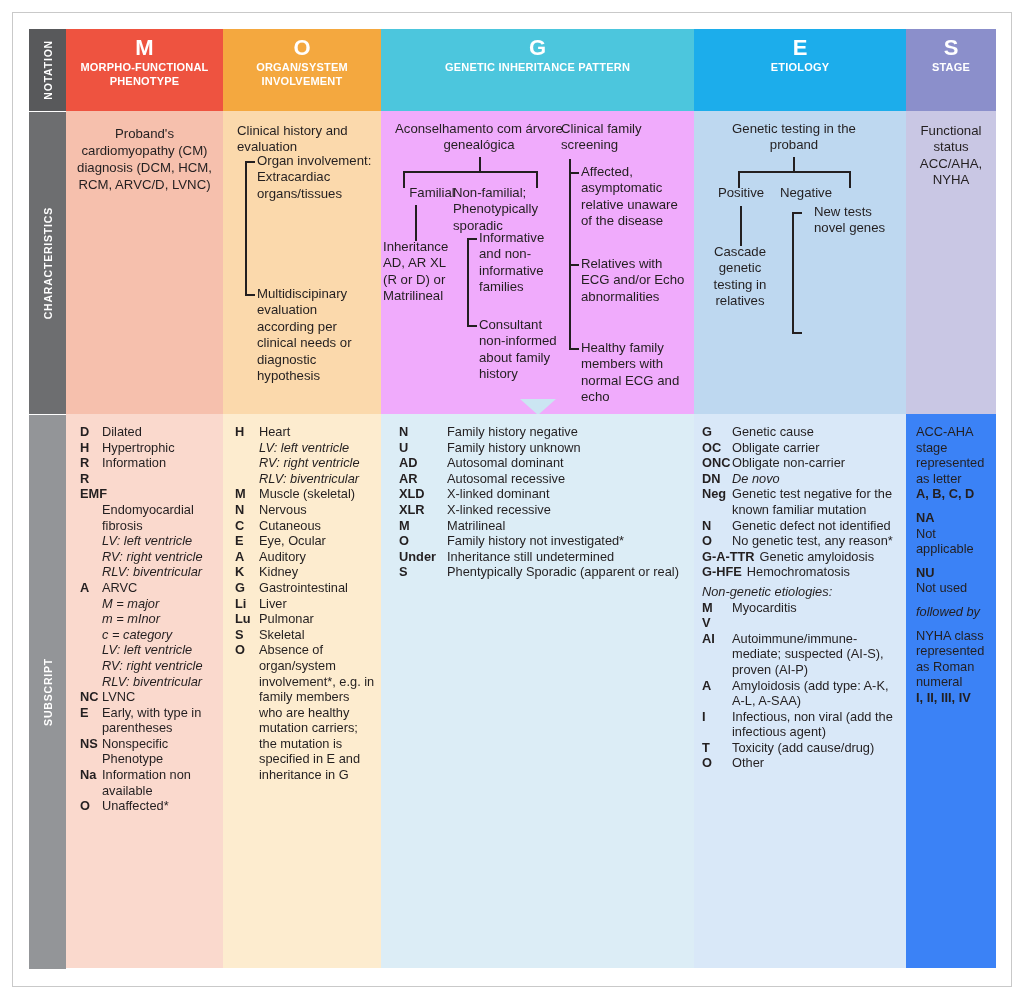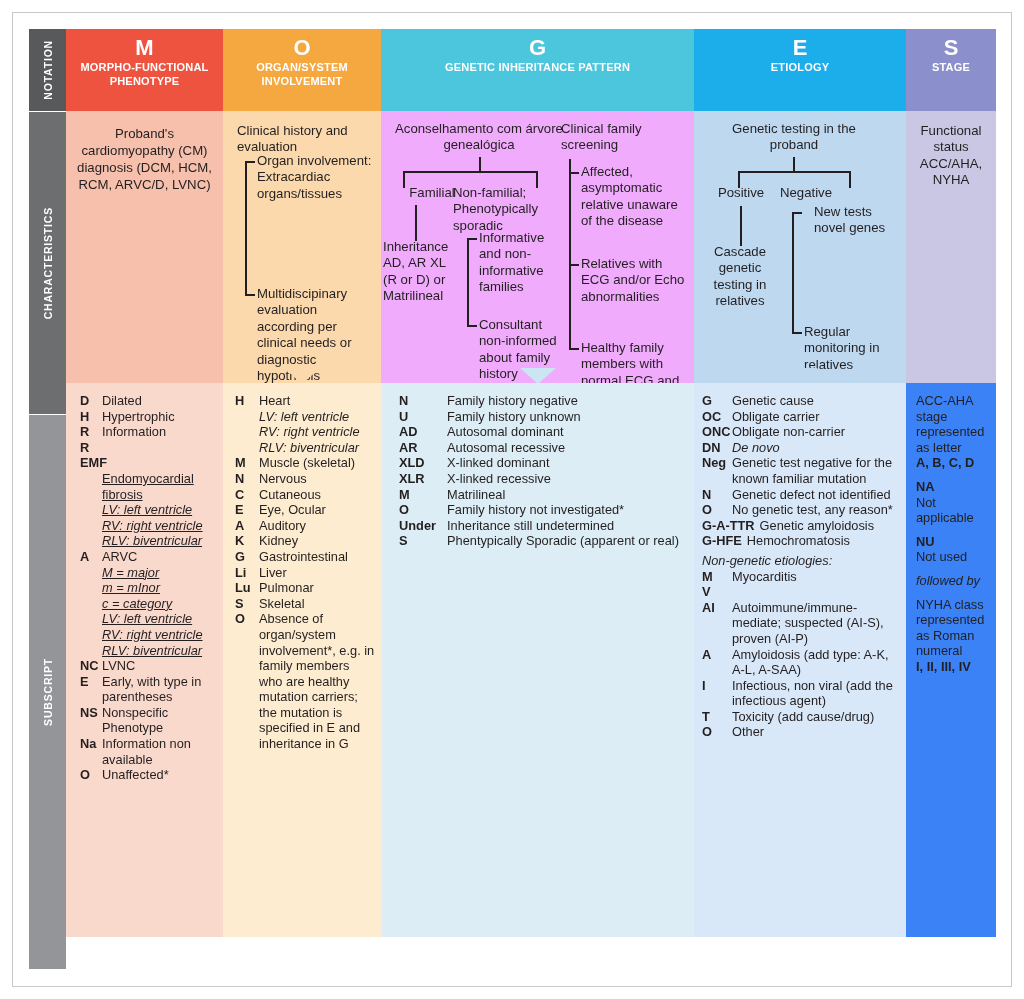--- a/index.html
+++ b/index.html
@@ -24,21 +24,21 @@
   .lbl.char{height:303px;background:#6d6e70;margin-top:1px;height:302px;}
   .lbl.sub{height:554px;background:#939598;margin-top:1px;}
   .lbl span{writing-mode:vertical-rl;transform:rotate(180deg);font-size:10.5px;font-weight:bold;letter-spacing:.8px;white-space:nowrap;}
 
   
   .nothead{height:82px;display:flex;flex-direction:column;align-items:center;justify-content:flex-start;padding-top:6px;box-sizing:border-box;color:#fff;text-align:center;}
   .nothead .big{font-size:22px;font-weight:bold;line-height:26px;}
   .nothead .sub{font-size:11px;font-weight:bold;line-height:13.5px;letter-spacing:.2px;padding:0 4px;}
 
   
-  .charcell{position:relative;height:272px;font-size:13.2px;line-height:16.4px;color:#231f20;box-sizing:border-box;overflow:hidden;}
+  .charcell{position:relative;height:303px;font-size:13.2px;line-height:16.4px;color:#231f20;box-sizing:border-box;overflow:hidden;}
   .subcell{position:relative;height:554px;font-size:12.8px;line-height:15.6px;color:#231f20;box-sizing:border-box;overflow:hidden;padding-top:10px;}
 
   .chev{position:absolute;bottom:-1px;left:50%;transform:translateX(-50%);width:0;height:0;border-left:18px solid transparent;border-right:18px solid transparent;z-index:4;}
 
   
   .m .nothead{background:#ee5340;}
   .o .nothead{background:#f4a83f;}
   .g .nothead{background:#4cc6dd;}
   .e .nothead{background:#1cadeb;}
   .s .nothead{background:#8b8fcb;}
@@ -72,21 +72,21 @@
   .node{position:absolute;font-size:13.2px;line-height:16.4px;color:#231f20;}
 
   
   .lrow{display:flex;align-items:flex-start;}
   .lkey{font-weight:bold;flex:0 0 auto;text-align:left;}
   .lval{flex:1;}
 
   
   .m .lkey{width:22px;margin-left:14px;}
   .m .lval{padding-right:18px;}
-  .m .indent{margin-left:36px;padding-right:6px;text-decoration:underline;}
+  .m .indent{margin-left:36px;padding-right:6px;}
 
   .o .lkey{width:24px;margin-left:12px;}
   .o .lval{padding-right:6px;}
   .o .indent{margin-left:36px;padding-right:8px;}
 
   .g .lkey{width:48px;margin-left:18px;}
   .g .lval{padding-right:10px;}
 
   .e .lkey{width:30px;margin-left:8px;}
   .e .lval{padding-right:6px;}
@@ -349,21 +349,20 @@
 
         <div class="node" style="left:18px;top:74px;width:58px;text-align:center;">Positive</div>
         <div class="vline" style="left:46px;top:95px;height:40px;"></div>
         <div class="node center" style="left:12px;top:133px;width:68px;">Cascade genetic testing in relatives</div>
 
         <div class="node" style="left:86px;top:74px;width:68px;">Negative</div>
         <div class="vline" style="left:98px;top:101px;height:121px;"></div>
         <div class="hline" style="left:98px;top:101px;width:10px;"></div>
         <div class="hline" style="left:98px;top:221px;width:10px;"></div>
         <div class="node" style="left:110px;top:93px;width:84px;margin-left:10px;">New tests novel genes</div>
-        <div class="node" style="left:110px;top:213px;width:86px;">Regular monitoring in relatives</div>
 
         <div class="chev"></div>
       </div>
       <div class="subcell">
         <div id="e-list">
                 <div class="lrow">
                   <span class="lkey">G</span>
                   <span class="lval">Genetic cause</span>
                 </div>
                 <div class="lrow">

